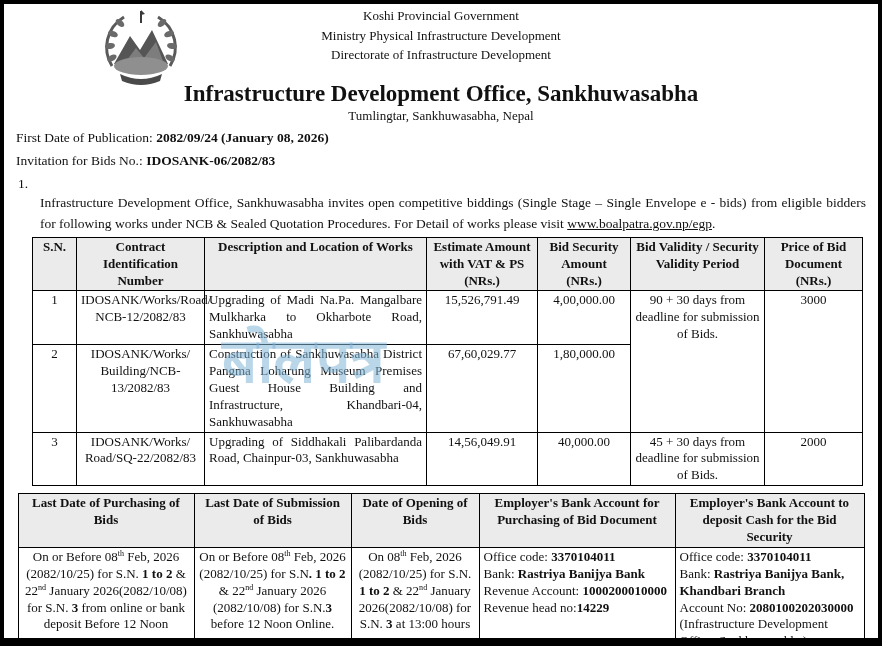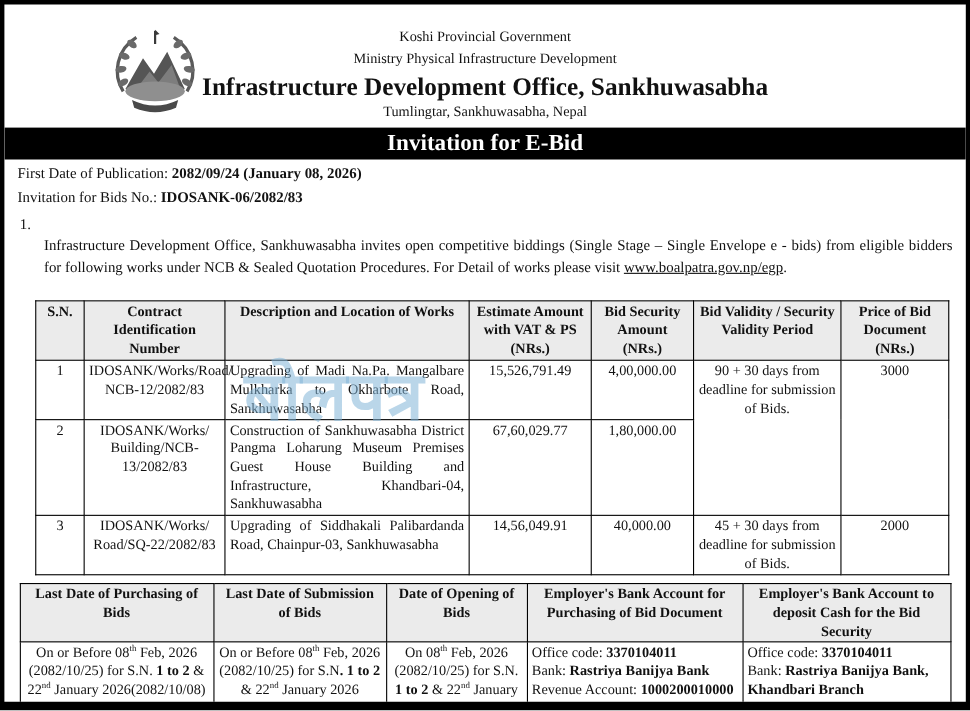--- a/index.html
+++ b/index.html
@@ -1,46 +1,46 @@
 <!DOCTYPE html>
 <html><head>
 <meta charset="utf-8">
 <style>
   * { box-sizing: border-box; }
   html, body { margin: 0; padding: 0; background: #fff; }
   body { width: 882px; height: 646px; font-family: "Liberation Serif", "DejaVu Serif", serif; color: #111; }
   .page {
     position: relative; width: 882px; height: 646px;
     border: 4px solid #000; border-bottom: 8px solid #000;
-    padding: 19px 12px 0 12px; overflow: hidden; background: #fff;
+    padding: 2px 12px 0 12px; overflow: hidden; background: #fff;
   }
   
   .doc-header { position: relative; text-align: center; }
   .logo-wrap { position: absolute; left: 84px; top: 2px; width: 82px; height: 96px; }
   .gov-line { font-size: 13px; line-height: 1.5; }
-  .office-name { font-size: 23px; font-weight: bold; line-height: 1.15; margin-top: 4px; }
+  .office-name { font-size: 23px; font-weight: bold; line-height: 1.15; margin-top: 16px; }
   .address { font-size: 13px; line-height: 1.4; }
   
   .banner {
     margin: 5px -12px 0 -12px; background: #000; color: #fff;
     text-align: center; font-size: 21px; font-weight: bold; padding: 1px 0 3px 0;
   }
   
   .pub-line { text-align: left; font-size: 13.5px; line-height: 1.45; margin-top: 3px; }
   .pub-line b { font-weight: bold; }
   
   .num-item { display: flex; font-size: 13.5px; line-height: 1.5; margin-top: 4px; }
   .num-item .num { flex: 0 0 24px; padding-left: 2px; }
   .num-item .body { flex: 1; text-align: justify; margin-top: 19px; }
   .link { text-decoration: underline; color: #111; cursor: pointer; }
   
   table { border-collapse: collapse; table-layout: fixed; font-size: 13px; }
   th, td { border: 1px solid #000; padding: 1px 4px; vertical-align: top; text-align: center; line-height: 1.3; }
   th { background: #ebebeb; font-weight: bold; }
-  .bids-table { width: 830px; margin: 20px 0 0 16px; }
+  .bids-table { width: 830px; margin: 3px 0 0 16px; }
   .bids-table .contract { white-space: pre-line; }
   .bids-table .desc { text-align: justify; }
   .schedule-table { width: 846px; margin: 7px auto 0 auto; }
   .schedule-table td.bank { text-align: left; }
   sup { font-size: 0.62em; vertical-align: super; line-height: 0; }
   
   .watermark {
     position: absolute; left: 218px; top: 292px; display: flex; align-items: center; gap: 16px;
     font-family: "DejaVu Sans", sans-serif; font-size: 62px; font-weight: bold;
     pointer-events: none; white-space: nowrap;
@@ -69,25 +69,25 @@
         <path d="M41 2 l4 4 -4 1 z" fill="#3a3a3a"></path>
         <rect x="40" y="3" width="2" height="12" fill="#3a3a3a"></rect>
         <polygon points="14,56 30,28 40,42 52,22 68,56" fill="#555"></polygon>
         <polygon points="24,56 36,40 44,50 56,34 64,56" fill="#7d7d7d"></polygon>
         <ellipse cx="41" cy="58" rx="27" ry="9" fill="#8f8f8f"></ellipse>
         <path d="M20 66 q21 10 42 0 l-2 7 q-19 8 -38 0 z" fill="#4a4a4a"></path>
       </svg>
     </div>
     <div class="gov-line">Koshi Provincial Government</div>
     <div class="gov-line">Ministry Physical Infrastructure Development</div>
+    <div class="gov-line">Directorate of Infrastructure Development</div>
     <div class="office-name">Infrastructure Development Office, Sankhuwasabha</div>
     <div class="address">Tumlingtar, Sankhuwasabha, Nepal</div>
   </div>
 
-  <div class="banner">Invitation for E-Bid</div>
 
   <div class="pub-line">
     <span>First Date of Publication: </span><b>2082/09/24 (January 08, 2026)</b>
   </div>
   <div class="pub-line">
     <span>Invitation for Bids No.: </span><b>IDOSANK-06/2082/83</b>
   </div>
 
   <div class="num-item">
     <div class="num">1.</div>

